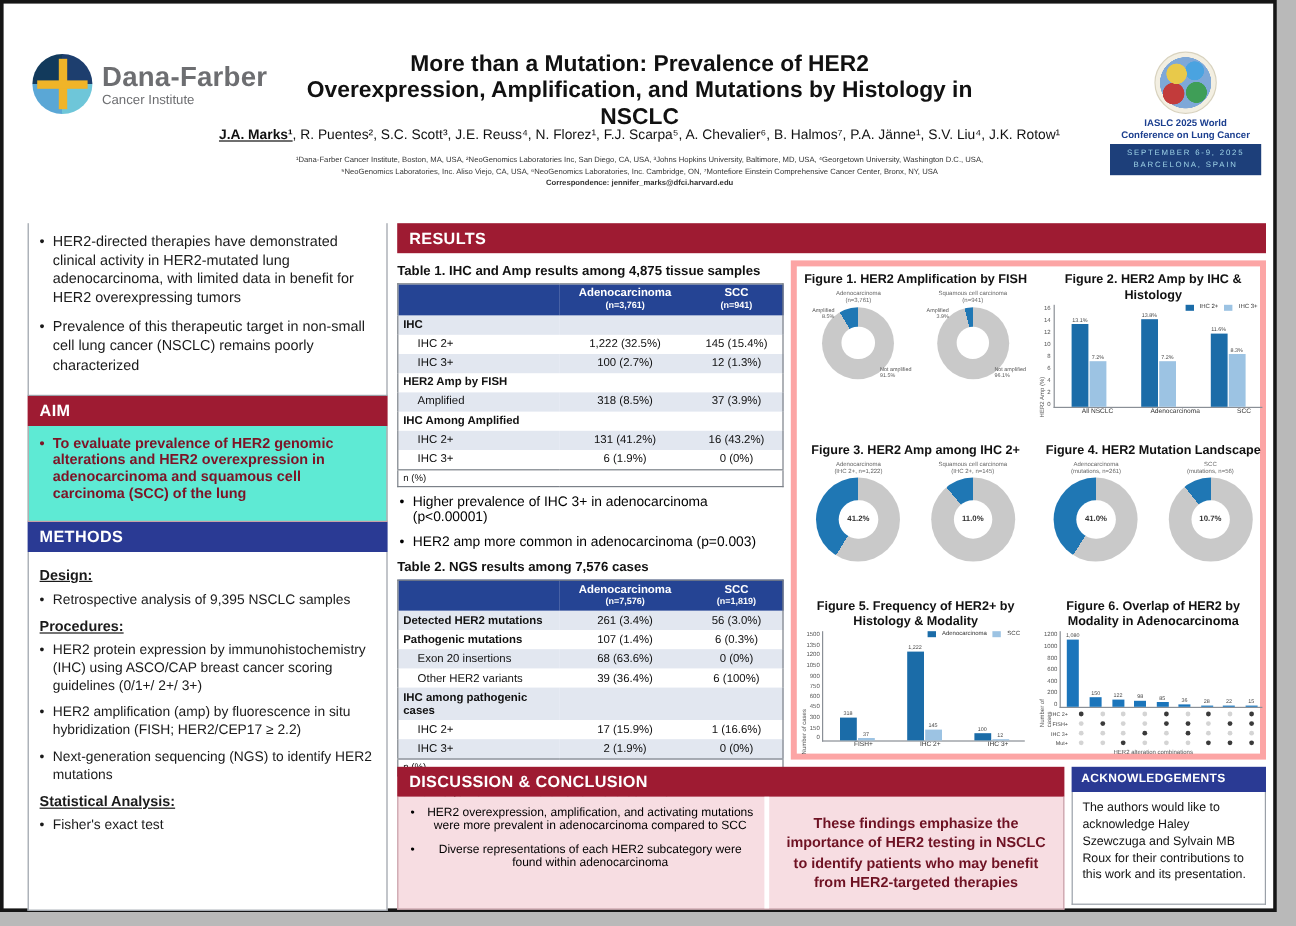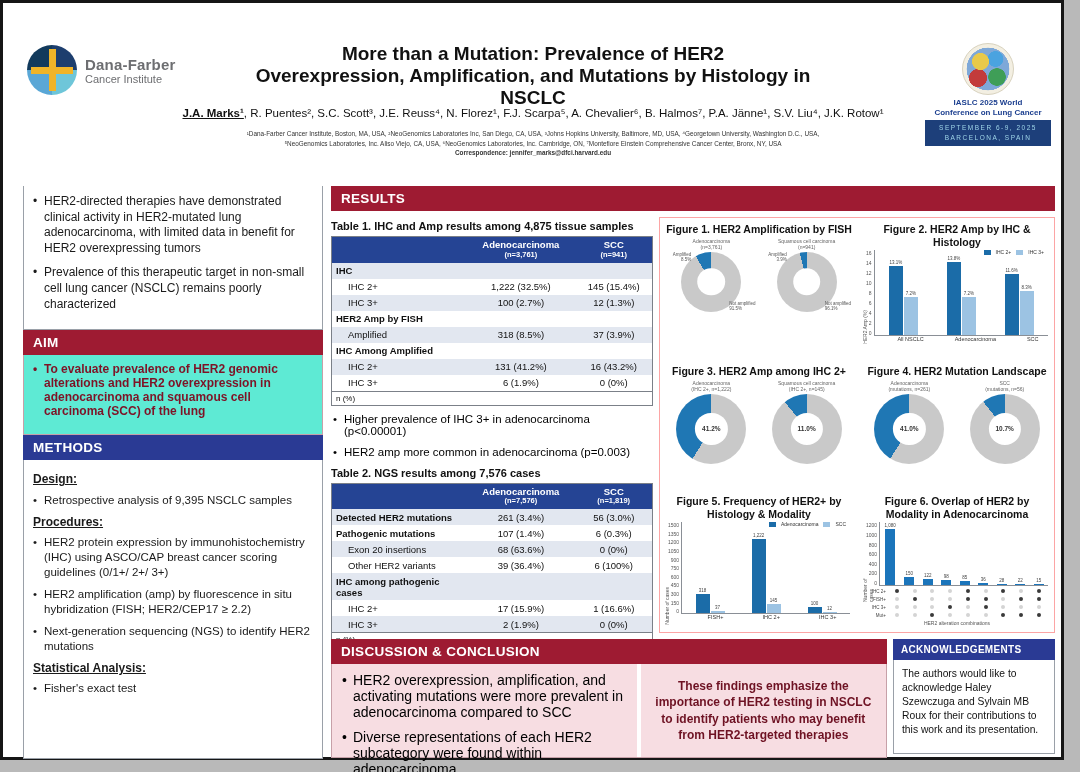--- a/index.html
+++ b/index.html
@@ -6,21 +6,21 @@
   html,body { font-family:"Liberation Sans", sans-serif; }
   body { width:1080px; height:772px; background:#b9b9b9; position:relative; overflow:hidden; }
   .poster { position:absolute; left:0; top:0; width:1064px; height:760px; background:#ffffff; border:3px solid #161616; }
 
   
   .df-logo { position:absolute; left:24px; top:42px; display:flex; align-items:center; gap:8px; }
   .df-mark { width:50px; height:50px; border-radius:50%; position:relative; overflow:hidden;
              background:conic-gradient(#1d3e6e 0 25%, #6ec6d9 25% 50%, #5aa7d6 50% 75%, #123a5c 75% 100%); }
   .df-mark::before { content:""; position:absolute; left:44%; top:8%; width:14%; height:84%; background:#f0b428; }
   .df-mark::after  { content:""; position:absolute; top:44%; left:8%; height:14%; width:84%; background:#f0b428; }
-  .df-text .l1 { font-size:15px; font-weight:bold; color:#6d6e71; letter-spacing:.2px; }
+  .df-text .l1 { font-size:23px; font-weight:bold; color:#6d6e71; letter-spacing:.2px; }
   .df-text .l2 { font-size:11px; color:#6d6e71; }
   .title-block { position:absolute; left:220px; top:40px; width:620px; text-align:center; color:#111; }
   .title-block .t1 { font-size:19px; font-weight:bold; }
   .title-block .t2 { font-size:19px; font-weight:bold; }
   .authors { position:absolute; left:120px; top:104px; width:820px; text-align:center; font-size:11.5px; color:#111; }
   .authors .first { font-weight:bold; text-decoration:underline; }
   .affils { position:absolute; left:150px; top:126px; width:760px; text-align:center; font-size:6.4px; color:#333; line-height:1.5; }
   .affils .corr { font-weight:bold; }
   .iaslc { position:absolute; right:10px; top:40px; width:126px; text-align:center; }
   .iaslc-mark { width:52px; height:52px; margin:0 auto 3px auto; border-radius:50%;
@@ -63,21 +63,21 @@
   table.ptab td.v { text-align:center; }
   table.ptab tbody tr:nth-child(odd) td { background:#e2e7f0; }
   table.ptab td.sect { font-weight:bold; }
   table.ptab td.ind { padding-left:16px; }
   table.ptab td.bold { font-weight:bold; }
   table.ptab tfoot td { font-size:8px; border-top:1px solid #7b8088; padding:2px 4px; }
   .tbullets { margin:7px 0 9px 2px; }
   .tbullets li { font-size:11.5px; margin-bottom:5px; }
 
   
-  .fig-panel { position:absolute; left:656px; top:214px; width:396px; height:416px; background:#fff; border:1px solid #fca5a5; }
+  .fig-panel { position:absolute; left:656px; top:214px; width:396px; height:416px; background:#fff; border:5px solid #fca5a5; }
   .fig-cell { position:absolute; overflow:hidden; }
   .fig-title { text-align:center; font-weight:bold; font-size:10.5px; color:#111; line-height:1.2; margin:5px 2px 2px 2px; }
 
   
   .donut-row { display:flex; justify-content:space-evenly; margin-top:2px; }
   .donut-box { width:92px; position:relative; text-align:center; }
   .donut-sub { font-size:5px; color:#666; line-height:1.25; height:13px; }
   .donut { width:60px; height:60px; border-radius:50%; margin:1px auto 0 auto; position:relative; }
   .donut.big { width:70px; height:70px; }
   .hole { position:absolute; left:50%; top:50%; transform:translate(-50%,-50%); width:46%; height:46%; border-radius:50%; background:#fff; display:flex; align-items:center; justify-content:center; }
@@ -109,21 +109,21 @@
   .upset-label { width:22px; font-size:4.5px; color:#444; text-align:right; padding-right:2px; flex:none; }
   .upset-cells { flex:1; display:flex; justify-content:space-around; }
   .dot { width:4px; height:4px; border-radius:50%; background:#d4d4d4; }
   .dot.on { background:#3a3a3a; }
   .upset-xlab { text-align:center; font-size:5px; color:#555; margin-top:1px; }
 
   
   .disc { position:absolute; left:328px; top:636px; width:556px; }
   .disc-body { display:flex; background:#f7dde2; border:1px solid #c7a0a8; border-top:none; height:94px; }
   .disc-left { width:55%; padding:8px 6px 4px 10px; }
-  .disc-left li { font-size:14px; margin-bottom:8px; }
+  .disc-left li { font-size:10px; margin-bottom:8px;text-align:center; }
   .disc-gap { width:4px; background:#fff; }
   .disc-right { flex:1; display:flex; align-items:center; justify-content:center; padding:6px 10px; }
   .callout { font-size:12px; font-weight:bold; color:#6e1223; text-align:center; line-height:1.35; }
   .ack { position:absolute; left:890px; top:636px; width:162px; }
   .ack .sec-head { font-size:10px; padding:5px 8px; }
   .ack-body { border:1px solid #9aa0a8; border-top:none; padding:7px 8px; font-size:10.3px; line-height:1.35; height:94px; background:#fff; color:#111; }
 </style>
 </head>
 <body>
 

